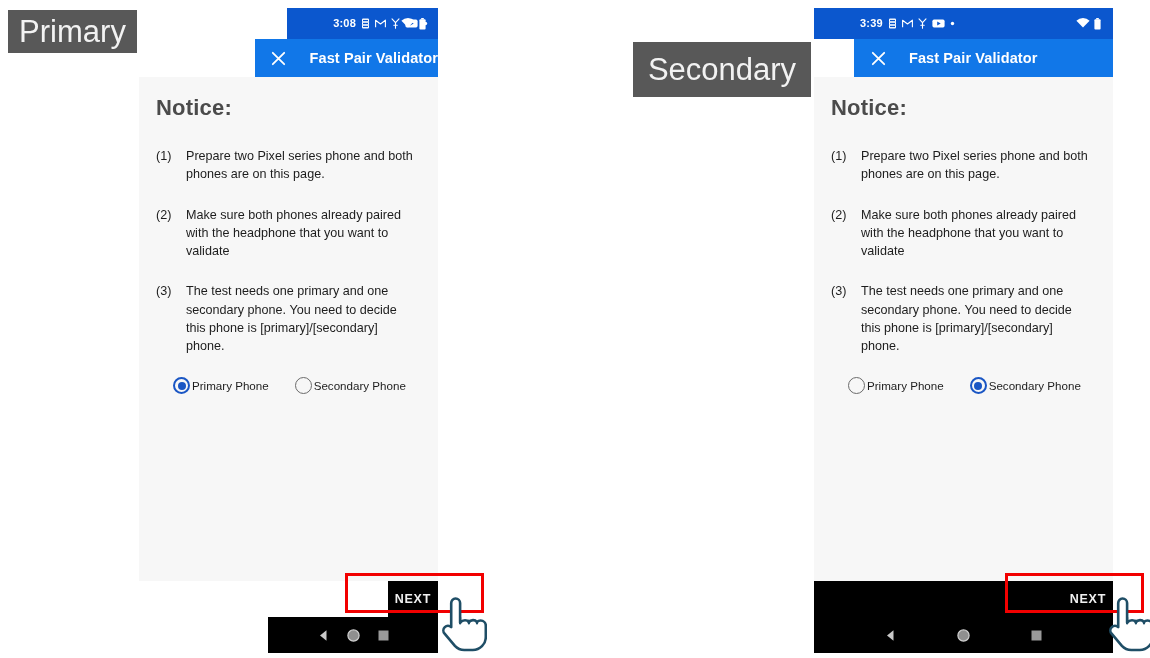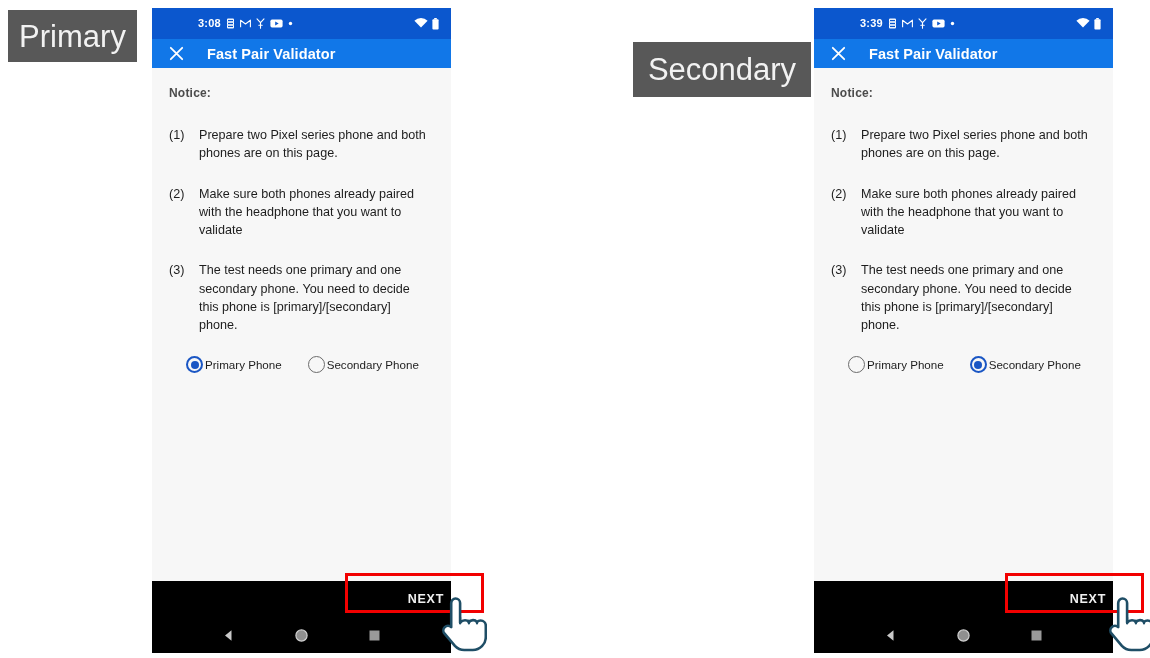--- a/index.html
+++ b/index.html
@@ -34,21 +34,21 @@
   .phone {
     position: absolute;
     top: 8px;
     width: 299px;
     height: 645px;
     background: #ffffff;
     overflow: hidden;
     display: flex;
     flex-direction: column;
   }
-  .phone.left  { left: 152px; }
+  .phone.left  { left: 139px; align-items: flex-end; }
   .phone.right { left: 814px; }
 
   
   .status-bar {
     height: 31px;
     background: #0B57CE;
     color: #ffffff;
     display: flex;
     align-items: center;
     padding: 0 10px 0 0;
@@ -76,26 +76,27 @@
   .status-right {
     position: absolute;
     right: 12px;
     display: flex;
     align-items: center;
     gap: 4px;
   }
 
   
   .app-bar {
-    height: 29px;
+    height: 38px;
     background: #1177E8;
     display: flex;
     align-items: center;
     flex: 0 0 auto;
     padding-left: 14px;
+    margin-left: 40px;
   }
   .app-bar .close-x {
     width: 20px;
     height: 20px;
     display: flex;
     align-items: center;
     justify-content: center;
     flex: 0 0 auto;
   }
   .app-bar .app-title {
@@ -109,21 +110,21 @@
 
   
   .content {
     flex: 1 1 auto;
     background: #F7F7F7;
     padding: 18px 17px 0 17px;
     position: relative;
     overflow: hidden;
   }
   .notice-heading {
-    font-size: 12px;
+    font-size: 22px;
     font-weight: bold;
     color: #4b4b4b;
     margin: 0 0 26px 0;
     letter-spacing: 0.2px;
   }
   .notice-list {
     margin: 0;
     padding: 0;
   }
   .notice-item {
@@ -235,21 +236,21 @@
 
   
   .cursor-hand {
     position: absolute;
     pointer-events: none;
   }
 </style>
 </head>
 <body>
 
-<div class="caption-box" style="left:8px; top:10px; width:129px; height:52px;">
+<div class="caption-box" style="left:8px; top:10px; width:129px; height:43px;">
   <span>Primary</span>
 </div>
 
 <div class="caption-box" style="left:633px; top:10px; width:178px; height:55px;margin-top:32px;">
   <span>Secondary</span>
 </div>
 
 <div class="phone left">
 
   <div class="status-bar">

